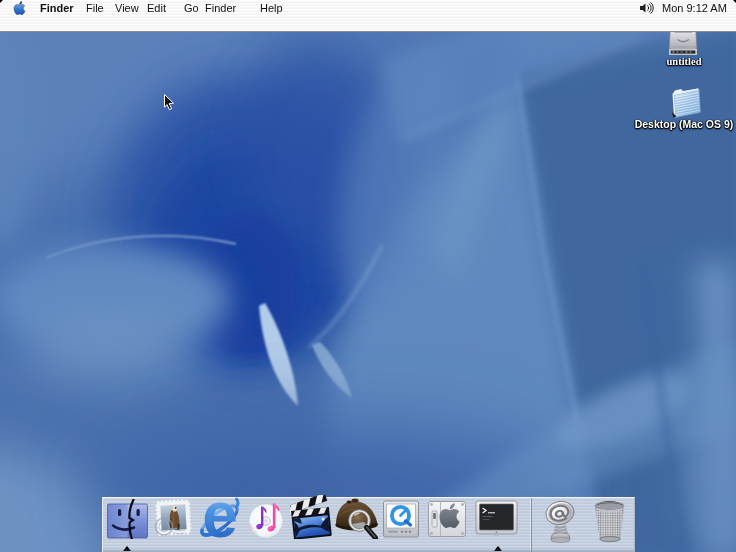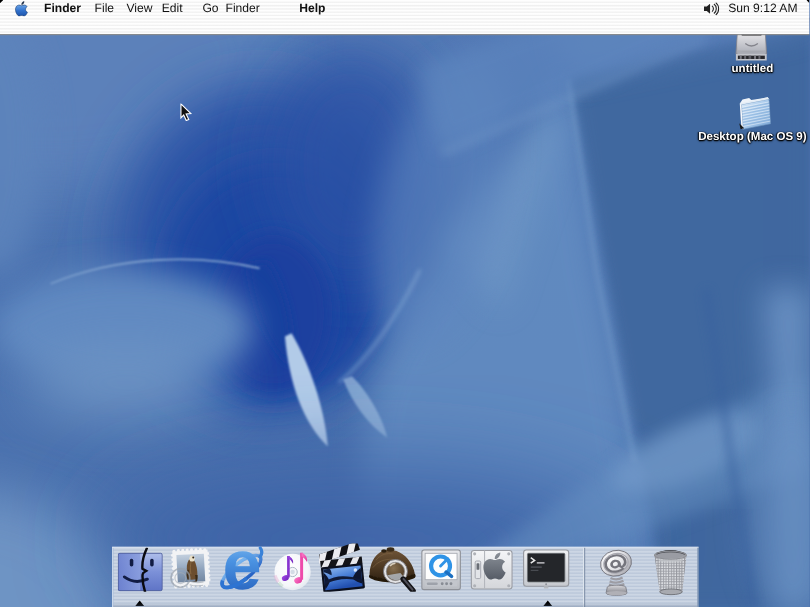--- a/index.html
+++ b/index.html
@@ -118,26 +118,26 @@
       </defs>
   <path d="M10.2,7.6 c0-1.7 1.4-2.5 1.5-2.6 c-0.8-1.2-2-1.3-2.5-1.4 c-1.1-0.1-2.1 0.6-2.6 0.6 c-0.5,0-1.3-0.6-2.2-0.6 C3.3,3.6 2.2,4.3 1.6,5.3 c-1.2,2-0.3,5 0.8,6.6 c0.6,0.8 1.2,1.7 2.1,1.7 c0.8,0 1.2-0.5 2.2-0.5 c1,0 1.3,0.5 2.2,0.5 c0.9,0 1.5-0.8 2.1-1.6 c0.7-0.9 0.9-1.8 0.9-1.9 C11.9,10.1 10.2,9.4 10.2,7.6Z" fill="url(#aplg)" stroke="#16386e" stroke-width="0.5"></path>
   <path d="M8.4,2.4 C8.9,1.8 9.2,1 9.1,0.2 C8.4,0.2 7.6,0.7 7.1,1.3 C6.7,1.8 6.3,2.7 6.4,3.4 C7.2,3.5 8,3 8.4,2.4Z" fill="#24344e"></path>
  </svg>
  <div class="mitem bold" style="left:40px;">Finder</div>
  <div class="mitem" style="left:86px;">File</div>
  <div class="mitem" style="left:115px;">View</div>
  <div class="mitem" style="left:147px;">Edit</div>
  <div class="mitem" style="left:184px;">Go</div>
  <div class="mitem" style="left:205px;">Finder</div>
- <div class="mitem" style="left:272px;font-weight:bold;">Help</div>
+ <div class="mitem" style="left:260px;">Help</div>
  <svg style="position:absolute;left:639px;top:2px" width="15" height="12" viewBox="0 0 15 12">
   <path d="M1,4 L3.5,4 L6.5,1.4 L6.5,10.6 L3.5,8 L1,8 Z" fill="#222"></path>
   <path d="M8.3,3.4 A3.3,3.3 0 0 1 8.3,8.6 M10,1.7 A5.3,5.3 0 0 1 10,10.3 M11.7,0.4 A7.3,7.3 0 0 1 11.7,11.6" stroke="#222" stroke-width="1" fill="none"></path>
  </svg>
- <div class="mitem" style="left:662px;">Sun 9:12 AM</div>
+ <div class="mitem" style="left:662px;">Mon 9:12 AM</div>
 </div>
 
 <div class="dicon" style="left:667px;top:26px;" id="hdicon">
 <svg width="32" height="30" viewBox="0 0 32 30">
  <defs>
   <linearGradient id="hdg" x1="0" y1="0" x2="0" y2="1">
           <stop offset="0" stop-color="#f2f2f4"></stop>
           <stop offset="0.55" stop-color="#c8c8cd"></stop>
           <stop offset="1" stop-color="#9ea0a8"></stop>
         </linearGradient>
@@ -156,21 +156,21 @@
  <rect x="2" y="23" width="28" height="6" fill="#c2c4ca"></rect>
  <rect x="3.8" y="24.6" width="24.5" height="3" fill="#26262a"></rect>
  <rect x="5.5" y="24.6" width="1.8" height="3" fill="#7a7a82"></rect>
       <rect x="9.5" y="24.6" width="1.8" height="3" fill="#6a6a72"></rect>
       <rect x="13.5" y="24.6" width="2.4" height="3" fill="#5a5a62"></rect>
       <rect x="18.5" y="24.6" width="1.8" height="3" fill="#7a7a82"></rect>
       <rect x="22.5" y="24.6" width="1.8" height="3" fill="#6a6a72"></rect>
  <path d="M3.5,1 L28.5,1 L28.8,5 L3.2,5 Z" fill="#ffffff" opacity="0.25"></path>
 </svg>
 </div>
-<div class="dlabel" style="left:640px;top:56px;width:88px;">untitled</div>
+<div class="dlabel" style="left:640px;top:56px;width:88px;font-family:Liberation Serif, serif;">untitled</div>
 
 <div class="dicon" style="left:666px;top:86px;" id="foldericon">
 <svg width="36" height="33" viewBox="0 0 36 33">
  <defs>
   <linearGradient id="fg" x1="0" y1="0" x2="1" y2="1">
           <stop offset="0" stop-color="#ddebf8"></stop>
           <stop offset="0.45" stop-color="#aacbec"></stop>
           <stop offset="1" stop-color="#7ba6d6"></stop>
         </linearGradient>
  </defs>

